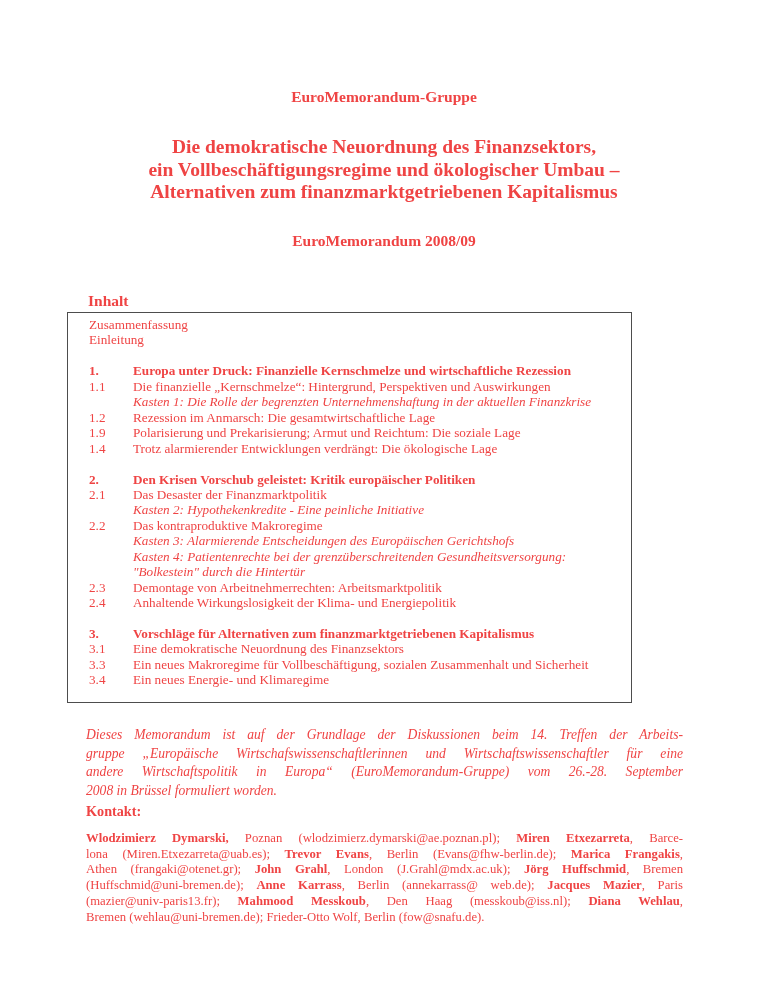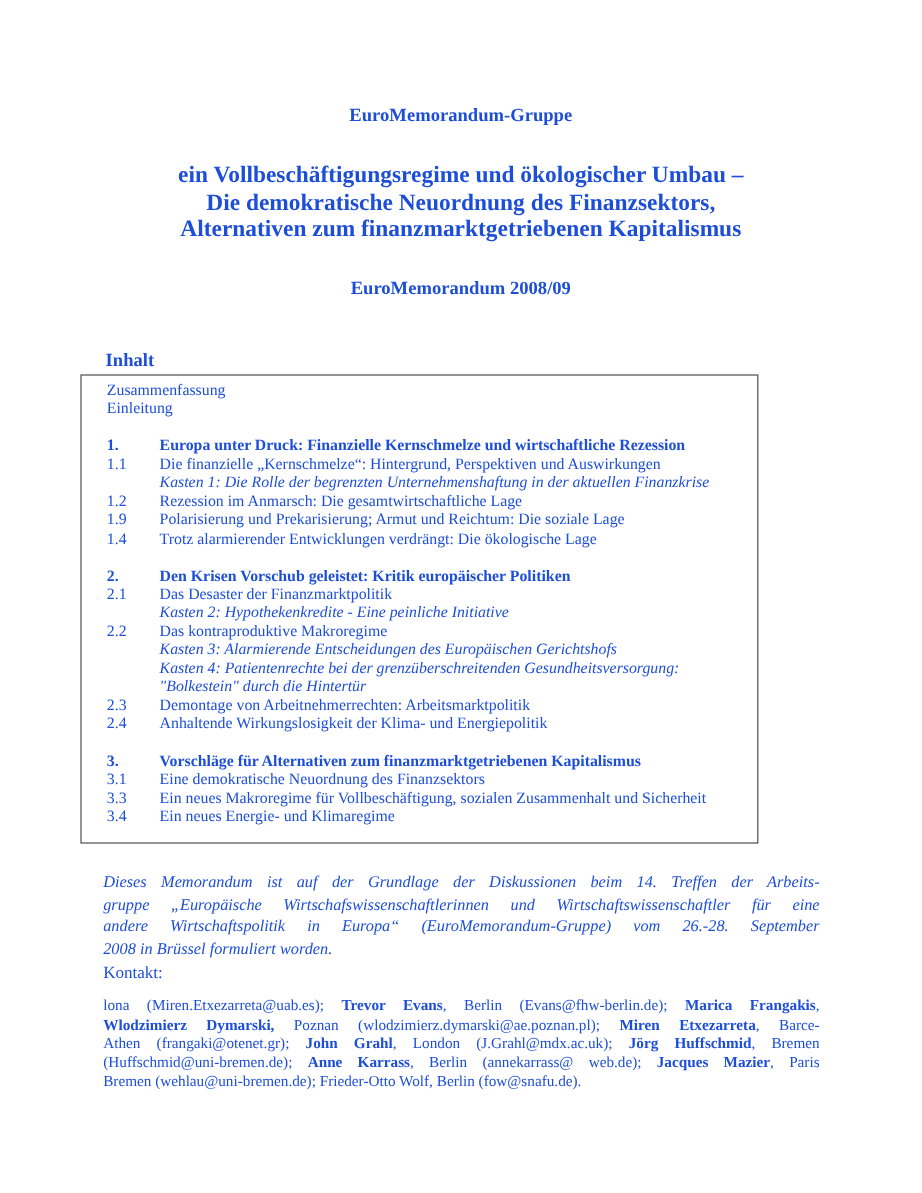--- a/index.html
+++ b/index.html
@@ -2,21 +2,21 @@
 <html><head>
 <meta charset="utf-8">
 <style>
   html, body { margin: 0; padding: 0; background: #ffffff; }
   .page {
     position: relative;
     width: 768px;
     height: 994px;
     background: #ffffff;
     font-family: "Liberation Serif", "DejaVu Serif", serif;
-    color: #1d4ed8;
+    color: #ef4444;
     overflow: hidden;
   }
   .centered { position: absolute; left: 0; width: 768px; text-align: center; }
   .group-name { top: 88px; font-size: 15.5px; font-weight: bold; }
   .doc-title  { top: 136px; font-size: 19.5px; font-weight: bold; line-height: 22.5px; }
   .subtitle   { top: 232px; font-size: 15.5px; font-weight: bold; }
 
   .inhalt-heading {
     position: absolute; left: 88px; top: 292px;
     font-size: 15.5px; font-weight: bold;
@@ -44,38 +44,38 @@
     overflow: hidden;
   }
   .jline.last { text-align-last: left; }
 
   .intro-paragraph {
     position: absolute; left: 86px; top: 726px; width: 597px;
     font-size: 13.6px; line-height: 18.7px; font-style: italic;
   }
   .kontakt-heading {
     position: absolute; left: 86px; top: 803px;
-    font-size: 14.2px; font-weight: normal;
+    font-size: 14.2px; font-weight: bold;
   }
   .contact-paragraph {
     position: absolute; left: 86px; top: 831px; width: 597px;
     font-size: 12.7px; line-height: 15.7px;
   }
   .contact-paragraph b { font-weight: bold; }
 </style>
 </head>
 <body>
 
 <div class="page">
 
   <div class="centered group-name">EuroMemorandum-Gruppe</div>
 
   <div class="centered doc-title">
+    <div>Die demokratische Neuordnung des Finanzsektors,</div>
     <div>ein Vollbeschäftigungsregime und ökologischer Umbau –</div>
-    <div>Die demokratische Neuordnung des Finanzsektors,</div>
     <div>Alternativen zum finanzmarktgetriebenen Kapitalismus</div>
   </div>
 
   <div class="centered subtitle">EuroMemorandum 2008/09</div>
 
   <div class="inhalt-heading">Inhalt</div>
 
   <div class="toc-box">
       <div class="toc-row">Zusammenfassung</div>
       <div class="toc-row">Einleitung</div>
@@ -148,20 +148,21 @@
   <div class="intro-paragraph">
     <div class="jline">Dieses Memorandum ist auf der Grundlage der Diskussionen beim 14. Treffen der Arbeits-</div>
     <div class="jline">gruppe „Europäische Wirtschafswissenschaftlerinnen und Wirtschaftswissenschaftler für eine</div>
     <div class="jline">andere Wirtschaftspolitik in Europa“ (EuroMemorandum-Gruppe) vom 26.-28. September</div>
     <div class="jline last">2008 in Brüssel formuliert worden.</div>
   </div>
 
   <div class="kontakt-heading">Kontakt:</div>
 
   <div class="contact-paragraph">
+      <div class="jline"><b>Wlodzimierz Dymarski,</b><span> Poznan (wlodzimierz.dymarski@ae.poznan.pl); </span><b>Miren Etxezarreta</b><span>, Barce-</span></div>
       <div class="jline"><span>lona (Miren.Etxezarreta@uab.es); </span><b>Trevor Evans</b><span>, Berlin (Evans@fhw-berlin.de); </span><b>Marica Frangakis</b><span>,</span></div>
-      <div class="jline"><b>Wlodzimierz Dymarski,</b><span> Poznan (wlodzimierz.dymarski@ae.poznan.pl); </span><b>Miren Etxezarreta</b><span>, Barce-</span></div>
       <div class="jline"><span>Athen (frangaki@otenet.gr); </span><b>John Grahl</b><span>, London (J.Grahl@mdx.ac.uk); </span><b>Jörg Huffschmid</b><span>, Bremen</span></div>
       <div class="jline"><span>(Huffschmid@uni-bremen.de); </span><b>Anne Karrass</b><span>, Berlin (annekarrass@ web.de); </span><b>Jacques Mazier</b><span>, Paris</span></div>
+      <div class="jline"><span>(mazier@univ-paris13.fr); </span><b>Mahmood Messkoub</b><span>, Den Haag (messkoub@iss.nl); </span><b>Diana Wehlau</b><span>,</span></div>
       <div class="jline last"><span>Bremen (wehlau@uni-bremen.de); Frieder-Otto Wolf, Berlin (fow@snafu.de).</span></div>
     </div>
 
 </div>
 
 </body></html>

